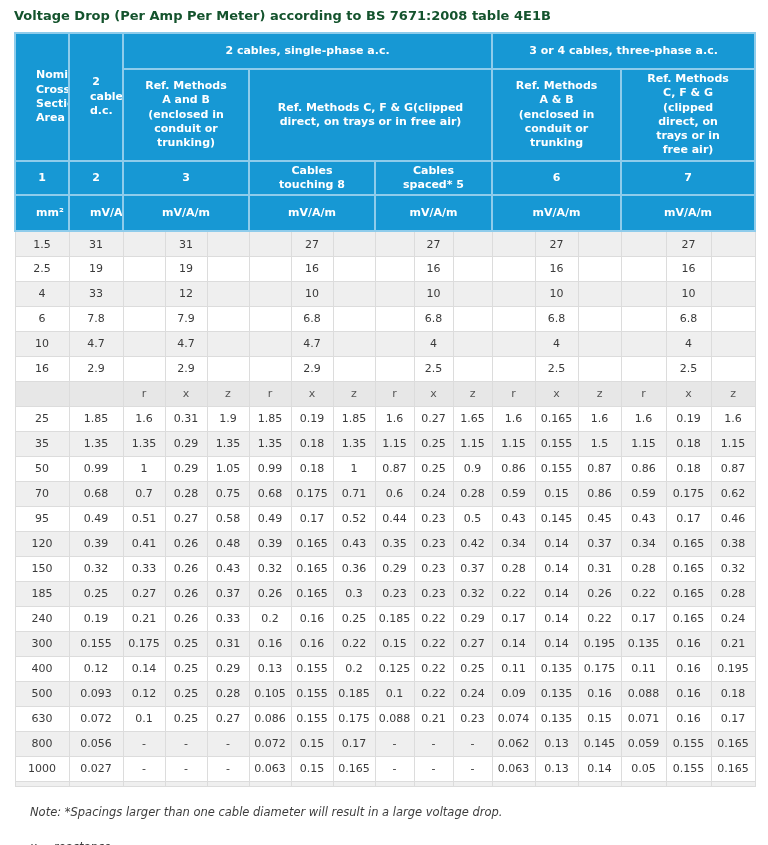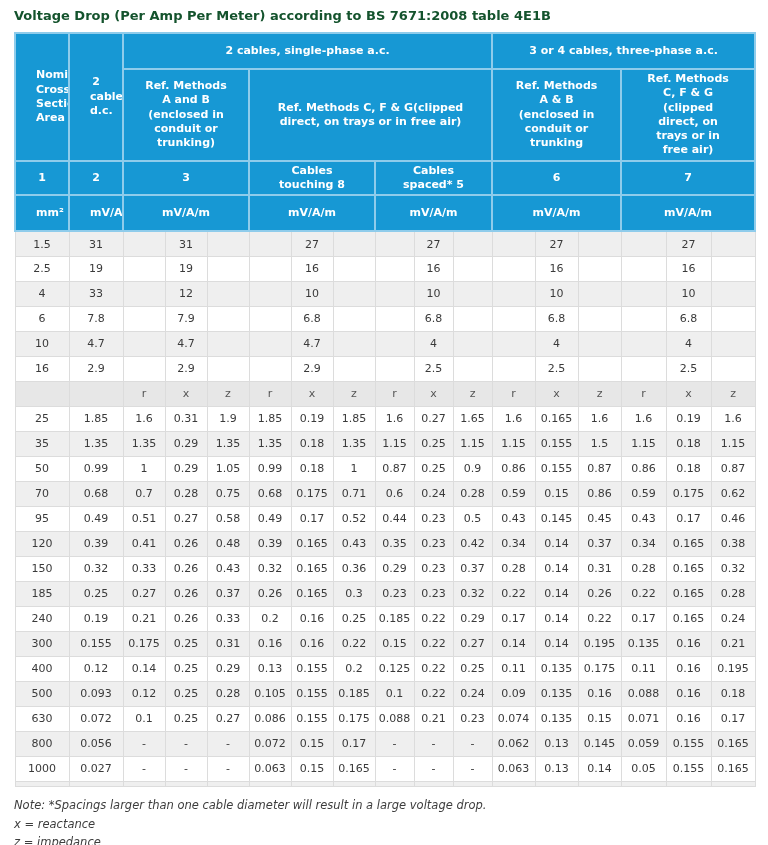--- a/index.html
+++ b/index.html
@@ -19,21 +19,21 @@
   tr.unit-row th { height: 36px; }
   tbody td {
     border: 1px solid #dcdcdc; font-size: 11px; color: #3a3a3a; text-align: center;
     vertical-align: middle; padding: 3px 1px; height: 25px; overflow: hidden; white-space: nowrap;
   }
   tr.shade td { background: #efefef; }
   tr.plain td { background: #ffffff; }
   tr.rxz-row td { background: #e7e7e7; color: #555555; }
   tr.spacer-row td { height: 5px; padding: 0; background: #efefef; }
   .notes { margin-top: 9px; font-style: italic; font-size: 11.5px; color: #3d3d3d; line-height: 1.62; }
-  .notes div { margin: 0; }
+  .notes div { margin: 16px; }
 </style>
 </head>
 <body>
 
 <div class="page">
   <div class="title">Voltage Drop (Per Amp Per Meter) according to BS 7671:2008 table 4E1B</div>
 
   <table class="vd">
     <colgroup>
       <col style="width:54px">

